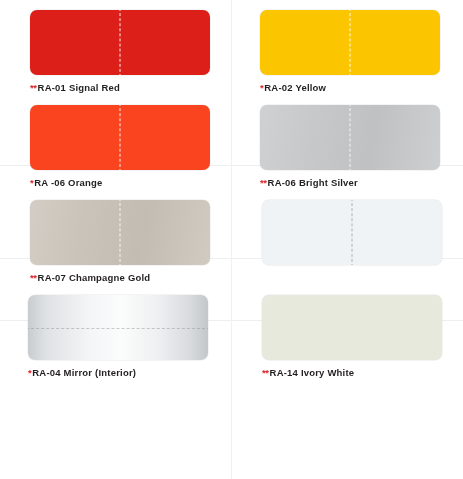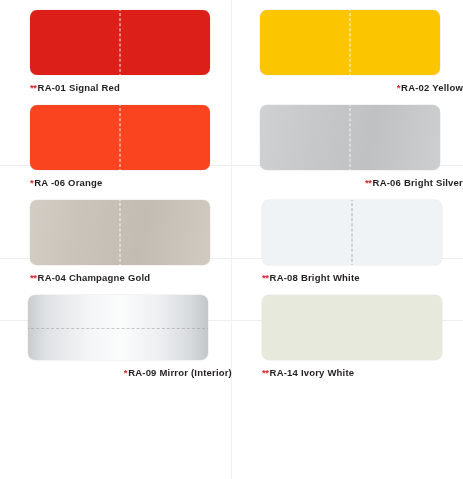--- a/index.html
+++ b/index.html
@@ -109,21 +109,21 @@
   }
 
   .caption {
     margin: 7px 0 0 30px;
     font-size: 9.5px;
     line-height: 11px;
     letter-spacing: 0.2px;
     color: #231f20;
     white-space: nowrap;
   }
-  .swatch-cell.col-right .caption { margin-left: 28px; text-align: right; }
+  .swatch-cell.col-right .caption { margin-left: 28px; }
 
   .caption .stars {
     color: #d8232a;
     font-weight: 700;
     letter-spacing: -0.4px;
     margin-right: 1px;
   }
   .caption .code-name {
     font-weight: 600;
   }
@@ -160,32 +160,31 @@
       <div class="swatch-cell col-right">
         <div class="chip metal" style="background: rgb(197, 199, 201);">
           <div class="crease-v"></div>
         </div>
         <div class="caption"><span class="stars">**</span><span class="code-name">RA-06 Bright Silver</span></div>
       </div>
       <div class="swatch-cell col-left">
         <div class="chip metal" style="background: rgb(201, 194, 184);">
           <div class="crease-v"></div>
         </div>
-        <div class="caption"><span class="stars">**</span><span class="code-name">RA-04 Champagne Gold</span></div>
+        <div class="caption"><span class="stars">**</span><span class="code-name">RA-07 Champagne Gold</span></div>
       </div>
       <div class="swatch-cell col-left">
         <div class="chip crease-dark" style="background: rgb(240, 243, 245);">
           <div class="crease-v"></div>
         </div>
-        <div class="caption"><span class="stars">**</span><span class="code-name">RA-08 Bright White</span></div>
       </div>
       <div class="swatch-cell col-right">
         <div class="chip crease-dark" style="background: linear-gradient(90deg, rgb(201, 204, 207) 0%, rgb(223, 226, 228) 10%, rgb(244, 246, 247) 35%, rgb(251, 252, 252) 52%, rgb(238, 240, 241) 72%, rgb(216, 219, 222) 90%, rgb(196, 199, 202) 100%);">
           <div class="crease-h"></div>
         </div>
-        <div class="caption"><span class="stars">*</span><span class="code-name">RA-09 Mirror (Interior)</span></div>
+        <div class="caption"><span class="stars">*</span><span class="code-name">RA-04 Mirror (Interior)</span></div>
       </div>
       <div class="swatch-cell col-left">
         <div class="chip" style="background: rgb(231, 233, 220);"></div>
         <div class="caption"><span class="stars">**</span><span class="code-name">RA-14 Ivory White</span></div>
       </div>
     </div>
 </div>
 
 </body></html>

